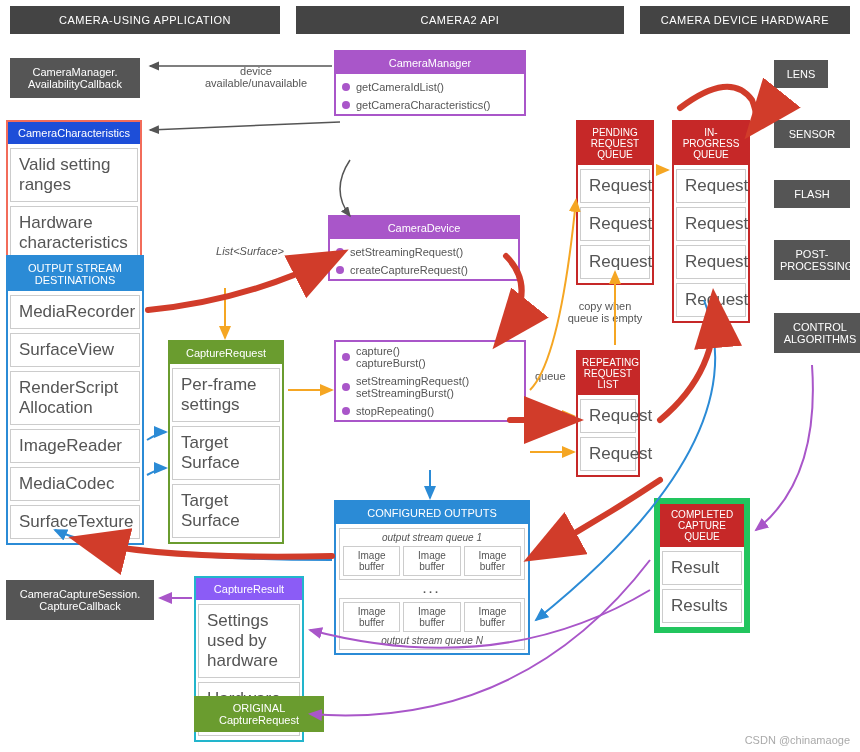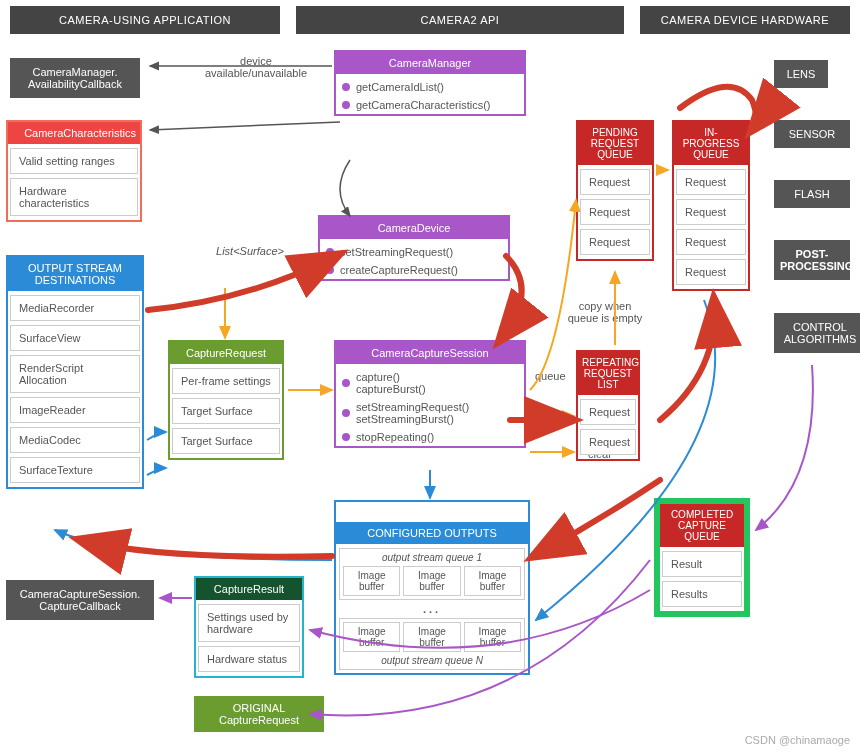--- a/index.html
+++ b/index.html
@@ -1,73 +1,73 @@
 <!DOCTYPE html>
 <html><head>
 <meta charset="utf-8">
 <style>
   * { box-sizing: border-box; margin: 0; padding: 0; }
   body { font-family: "Segoe UI", Arial, sans-serif; font-size: 12px; background: #fff; width: 860px; height: 752px; position: relative; }
   .abs { position: absolute; }
   .col-header { background: #444; color: #fff; text-align: center; padding: 8px 16px; font-size: 11px; letter-spacing: 0.5px; }
   .dark-box { background: #555; color: #fff; text-align: center; padding: 8px 6px; font-size: 11px; }
   .frame-title { color: #fff; text-align: center; padding: 5px 4px; font-size: 11px; font-weight: 500; margin-bottom: 4px; }
-  .item { background: #fff; border: 1px solid #ccc; padding: 6px 8px; margin: 4px 2px; font-size: 11px; color: #555; }
+  .item { background: #fff; border: 1px solid #ccc; padding: 6px 8px; margin: 4px 2px; font-size: 17px; color: #555; }
   .method { display:flex; align-items:center; color:#555; font-size:11px; padding:3px 6px; }
   .dot { width:8px; height:8px; border-radius:50%; background:#a956c9; margin-right:6px; flex-shrink:0; display:inline-block;}
   .label { font-size:11px; color:#555; text-align:center; }
   .watermark { position:absolute; bottom:6px; right:10px; color:#aaa; font-size:11px; }
   svg.overlay { position:absolute; top:0; left:0; pointer-events:none; }
   .small { font-size:10px; }
 </style>
 </head>
 <body>
 
 <div class="abs col-header" style="left:10px; top:6px; width:270px;">CAMERA-USING APPLICATION</div>
 <div class="abs col-header" style="left:296px; top:6px; width:328px;">CAMERA2 API</div>
 <div class="abs col-header" style="left:640px; top:6px; width:210px;">CAMERA DEVICE HARDWARE</div>
 
 <div class="abs dark-box" style="left:10px; top:58px; width:130px; white-space:pre-line;">CameraManager.
 AvailabilityCallback</div>
 
 <div class="abs" style="left:6px; top:120px; width:136px; border:2px solid #f26c5a;">
-  <div class="frame-title" style="background:#ef4444;text-align:right;">CameraCharacteristics</div>
+  <div class="frame-title" style="background:#1d4ed8;">CameraCharacteristics</div>
   <div class="item">Valid setting ranges</div>
   <div class="item">Hardware characteristics</div>
 </div>
 
 <div class="abs" style="left:6px; top:255px; width:138px; border:2px solid #2b8bd6;">
   <div class="frame-title" style="background:#2b8bd6; white-space:pre-line;">OUTPUT STREAM DESTINATIONS</div>
   <div class="item">MediaRecorder</div>
   <div class="item">SurfaceView</div>
   <div class="item">RenderScript Allocation</div>
   <div class="item">ImageReader</div>
   <div class="item">MediaCodec</div>
   <div class="item">SurfaceTexture</div>
 </div>
 
 <div class="abs dark-box" style="left:6px; top:580px; width:148px; white-space:pre-line;">CameraCaptureSession.
 CaptureCallback</div>
 
-<div class="abs label" style="left:196px; top:55px; width:120px; white-space:pre-line;">device
+<div class="abs label" style="left:196px; top:65px; width:120px; white-space:pre-line;">device
 available/unavailable</div>
 
 <div class="abs" style="left:334px; top:50px; width:192px; border:2px solid #a956c9;">
   <div class="frame-title" style="background:#a956c9;">CameraManager</div>
   <div class="method">
       <span class="dot"></span>
       <span>getCameraIdList()</span>
     </div>
   <div class="method">
       <span class="dot"></span>
       <span>getCameraCharacteristics()</span>
     </div>
 </div>
 
-<div class="abs" style="left:318px; top:215px; width:192px; border:2px solid #a956c9;">
+<div class="abs" style="left:328px; top:215px; width:192px; border:2px solid #a956c9;">
   <div class="frame-title" style="background:#a956c9;">CameraDevice</div>
   <div class="method">
       <span class="dot"></span>
       <span>setStreamingRequest()</span>
     </div>
   <div class="method">
       <span class="dot"></span>
       <span>createCaptureRequest()</span>
     </div>
 </div>
@@ -75,21 +75,20 @@
 <div class="abs label" style="left:200px; top:245px; width:100px; font-style:italic;">List&lt;Surface&gt;</div>
 
 <div class="abs" style="left:168px; top:340px; width:116px; border:2px solid #6a9c2f;">
   <div class="frame-title" style="background:#6a9c2f;">CaptureRequest</div>
   <div class="item">Per-frame settings</div>
   <div class="item">Target Surface</div>
   <div class="item">Target Surface</div>
 </div>
 
 <div class="abs" style="left:334px; top:340px; width:192px; border:2px solid #a956c9;">
-  <div class="frame-title" style="background:#a956c9;">CameraCaptureSession</div>
   <div class="method">
       <span class="dot"></span>
       <span style="white-space:pre-line;">capture()
 captureBurst()</span>
     </div>
   <div class="method">
       <span class="dot"></span>
       <span style="white-space:pre-line;">setStreamingRequest()
 setStreamingBurst()</span>
     </div>
@@ -99,42 +98,42 @@
     </div>
 </div>
 
 <div class="abs label" style="left:535px; top:370px;">queue</div>
 <div class="abs label" style="left:546px; top:412px;">set</div>
 <div class="abs label" style="left:540px; top:448px;margin-left:48px;">clear</div>
 <div class="abs label" style="left:560px; top:300px; width:90px; white-space:pre-line;">copy when
 queue is empty</div>
 
 <div class="abs" style="left:334px; top:500px; width:196px; border:2px solid #2b8bd6;">
-  <div class="frame-title" style="background:#2b8bd6;margin-top:20px;">CONFIGURED OUTPUTS</div>
+  <div class="frame-title" style="background:#2b8bd6;">CONFIGURED OUTPUTS</div>
   <div style="border:1px solid #ccc; margin:3px; padding:3px;">
     <div class="label small" style="font-style:italic;">output stream queue 1</div>
     <div style="display:flex; gap:3px; margin-top:3px;">
       <div class="item small" style="flex:1; text-align:center; padding:3px 2px; margin:0;">Image buffer</div>
       <div class="item small" style="flex:1; text-align:center; padding:3px 2px; margin:0;">Image buffer</div>
       <div class="item small" style="flex:1; text-align:center; padding:3px 2px; margin:0;">Image buffer</div>
     </div>
   </div>
   <div class="label" style="font-weight:bold; letter-spacing:3px;">...</div>
   <div style="border:1px solid #ccc; margin:3px; padding:3px;">
     <div style="display:flex; gap:3px;">
       <div class="item small" style="flex:1; text-align:center; padding:3px 2px; margin:0;">Image buffer</div>
       <div class="item small" style="flex:1; text-align:center; padding:3px 2px; margin:0;">Image buffer</div>
       <div class="item small" style="flex:1; text-align:center; padding:3px 2px; margin:0;">Image buffer</div>
     </div>
     <div class="label small" style="font-style:italic; margin-top:3px;">output stream queue N</div>
   </div>
 </div>
 
 <div class="abs" style="left:194px; top:576px; width:110px; border:2px solid #22b5cc;">
-  <div class="frame-title" style="background:#14532d;">CaptureResult</div>
+  <div class="frame-title" style="background:#8b5cf6;">CaptureResult</div>
   <div class="item">Settings used by hardware</div>
   <div class="item">Hardware status</div>
 </div>
 
 <div class="abs" style="left:194px; top:696px; width:130px; background:#6a9c2f; color:#fff; text-align:center; padding:6px 4px; font-size:11px; white-space:pre-line;">ORIGINAL
 CaptureRequest</div>
 
 <div class="abs" style="left:576px; top:120px; width:78px; border:2px solid #c62828;">
   <div class="frame-title" style="background:#c62828; font-size:10px;">PENDING REQUEST QUEUE</div>
   <div class="item">Request</div>
@@ -158,21 +157,21 @@
 
 <div class="abs" style="left:654px; top:498px; width:96px; border:6px solid #22c55e;">
   <div class="frame-title" style="background:#c62828; font-size:10px;">COMPLETED CAPTURE QUEUE</div>
   <div class="item">Result</div>
   <div class="item">Results</div>
 </div>
 
 <div class="abs dark-box" style="left:774px; top:60px; width:54px;">LENS</div>
 <div class="abs dark-box" style="left:774px; top:120px; width:76px;">SENSOR</div>
 <div class="abs dark-box" style="left:774px; top:180px; width:76px;">FLASH</div>
-<div class="abs dark-box" style="left:774px; top:240px; width:76px; white-space:pre-line;font-weight:bold;">POST-
+<div class="abs dark-box" style="left:774px; top:240px; width:76px; white-space:pre-line;">POST-
 PROCESSING</div>
 <div class="abs dark-box" style="left:774px; top:313px; width:92px;">CONTROL ALGORITHMS</div>
 
 <div class="watermark">CSDN @chinamaoge</div>
 
 <svg class="overlay" width="860" height="752">
   <defs>
     <marker id="ah-dark" markerWidth="8" markerHeight="8" refX="6" refY="3" orient="auto">
         <path d="M0,0 L7,3 L0,6 Z" fill="#555"></path>
       </marker>

